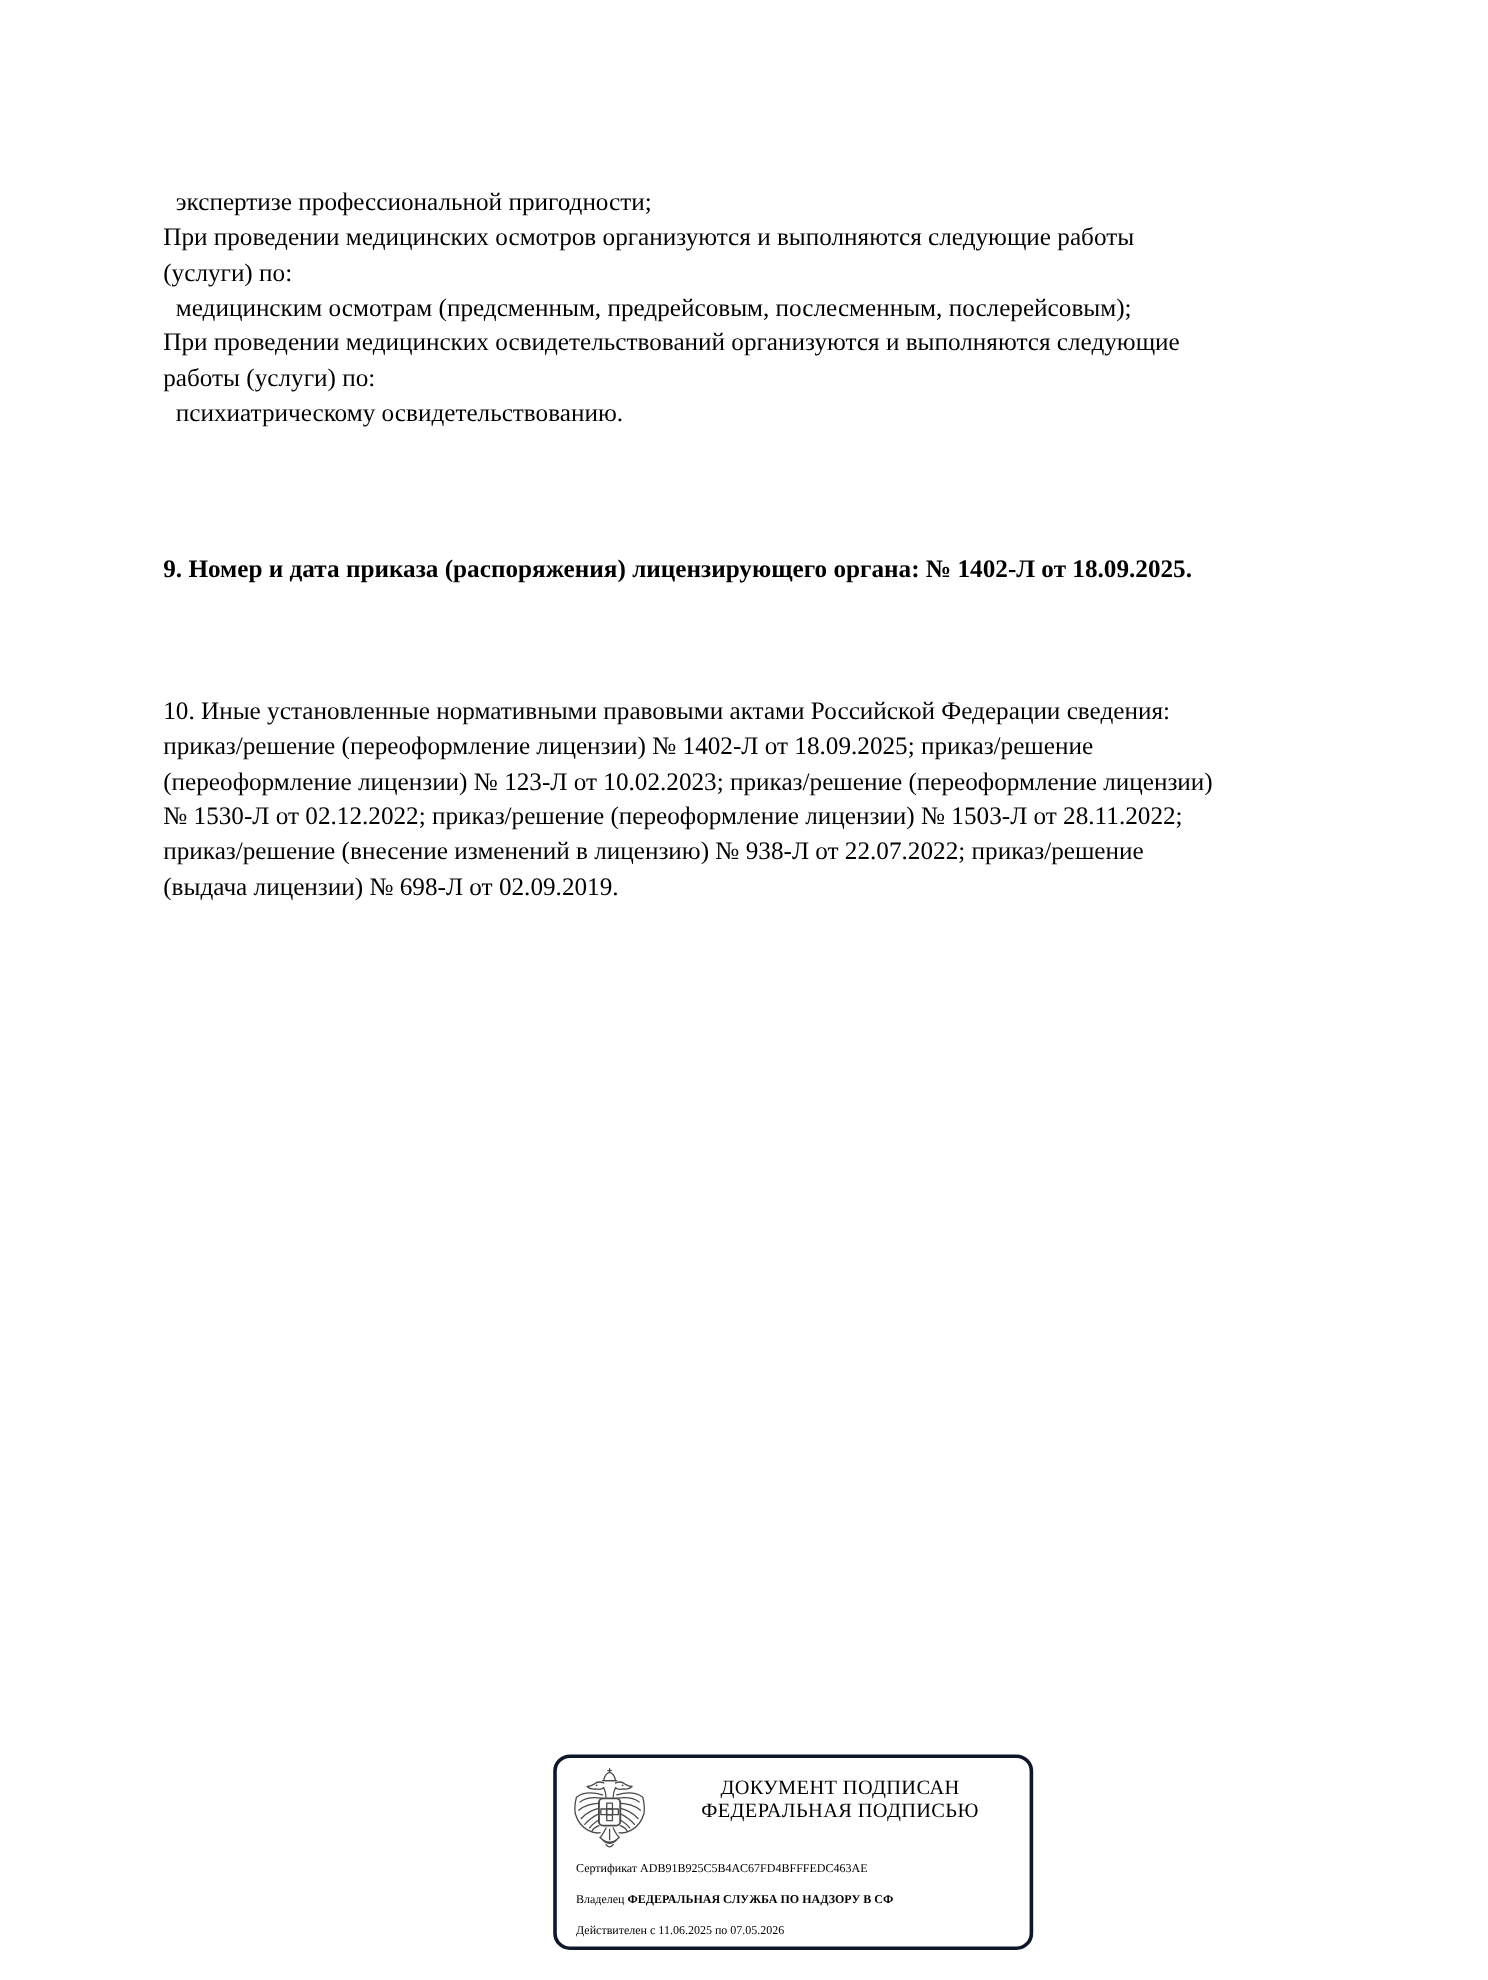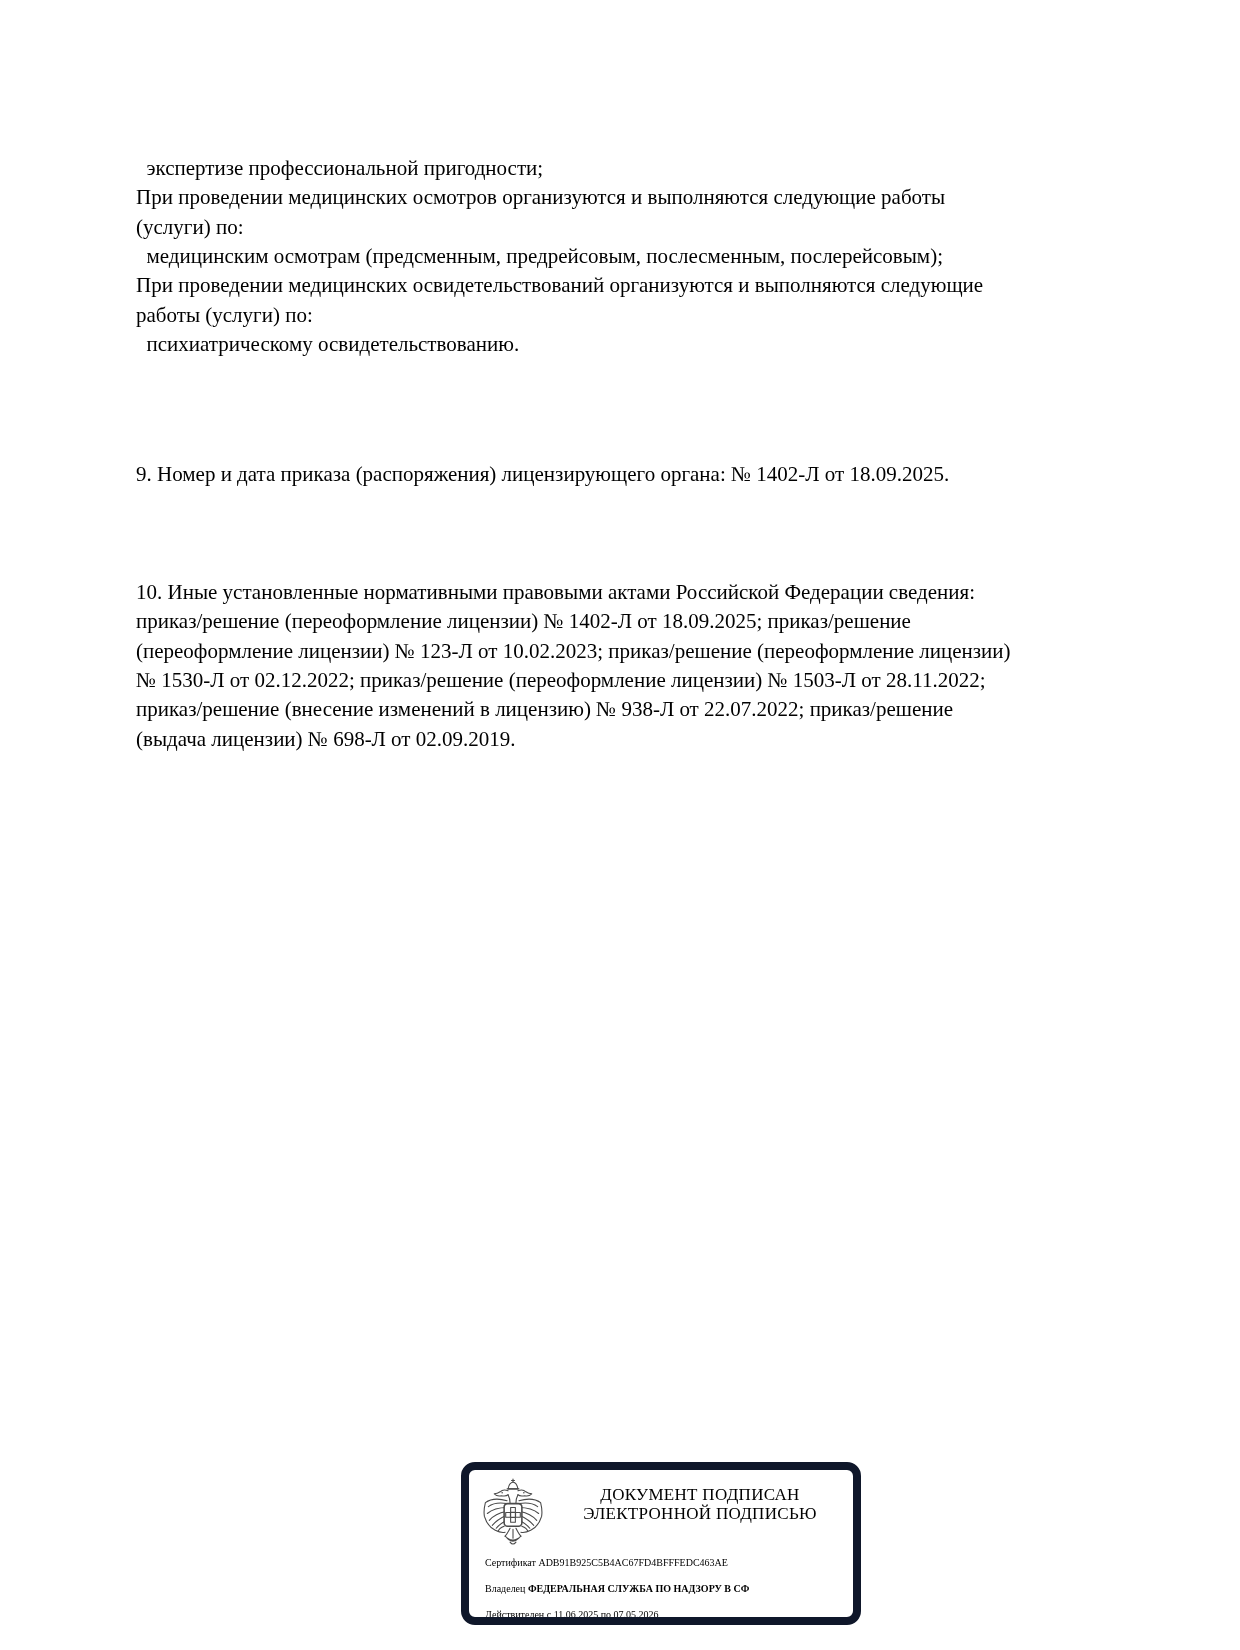--- a/index.html
+++ b/index.html
@@ -16,29 +16,29 @@
     position:absolute;
     left:136px;
     top:95px;
     width:1030px;
     font-size:21px;
     line-height:29.4px;
     white-space:pre;
   }
   .body-text p{margin:0 0 29px 0;}
   .body-text p.gap-lg{margin-bottom:42px;}
-  .body-text p.gap-md{}
+  .body-text p.gap-md{font-weight:bold;}
   .stamp{
     position:absolute;
     left:461px;
     top:1462px;
     width:400px;
     height:163px;
     box-sizing:border-box;
-    border:8px solid #0f172a;
+    border:3px solid #0f172a;
     border-radius:14px;
     background:#fff;
     overflow:hidden;
   }
   .emblem{
     position:absolute;
     left:12px;
     top:7px;
   }
   .stamp-title{
@@ -105,21 +105,21 @@
 
         <path d="M23 50 Q18 52 17 55 M41 50 Q46 52 47 55"></path>
 
         <path d="M29 52 Q26 58 24 60 M32 53 V62 M35 52 Q38 58 40 60"></path>
         <path d="M24 60 Q28 64 32 64 Q36 64 40 60 M26 62 Q32 68 38 62 M29 66 Q32 70 35 66"></path>
       </g>
     </svg>
 
     <div class="stamp-title">
       <div>ДОКУМЕНТ ПОДПИСАН</div>
-      <div>ЭЛЕКТРОННОЙ ПОДПИСЬЮ</div>
+      <div>ФЕДЕРАЛЬНАЯ ПОДПИСЬЮ</div>
     </div>
 
     <div class="stamp-info">
       <div class="stamp-line"><span>Сертификат</span> <span>ADB91B925C5B4AC67FD4BFFFEDC463AE</span></div>
       <div class="stamp-line"><span>Владелец</span> <span class="bold">ФЕДЕРАЛЬНАЯ СЛУЖБА ПО НАДЗОРУ В СФ</span></div>
       <div class="stamp-line">Действителен с 11.06.2025 по 07.05.2026</div>
     </div>
 
   </div>
 

